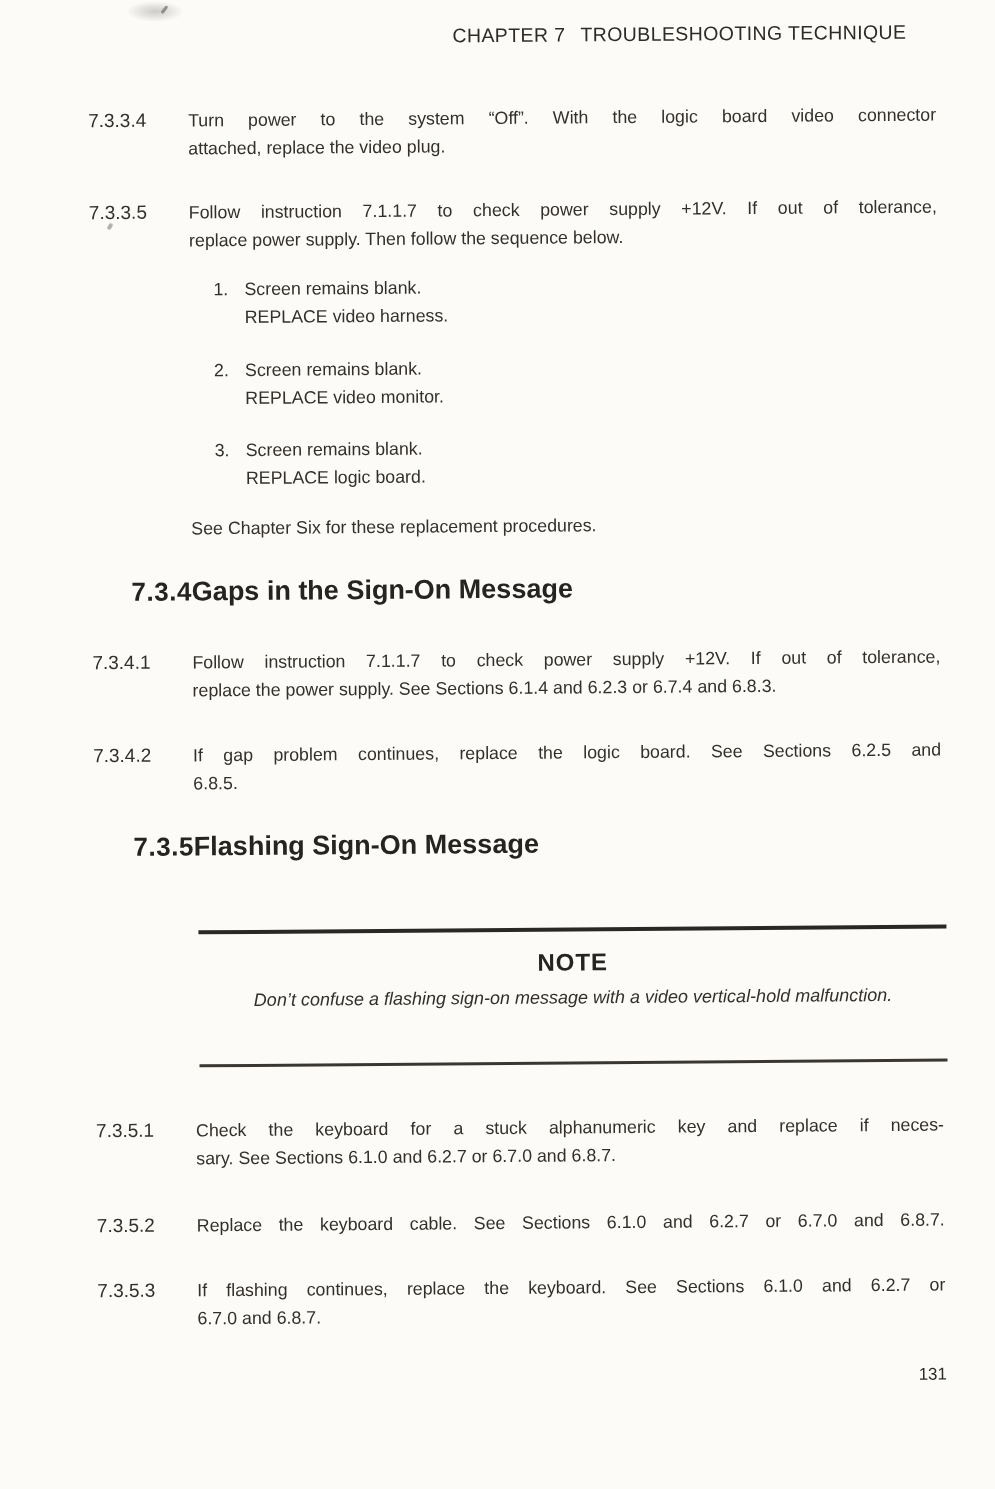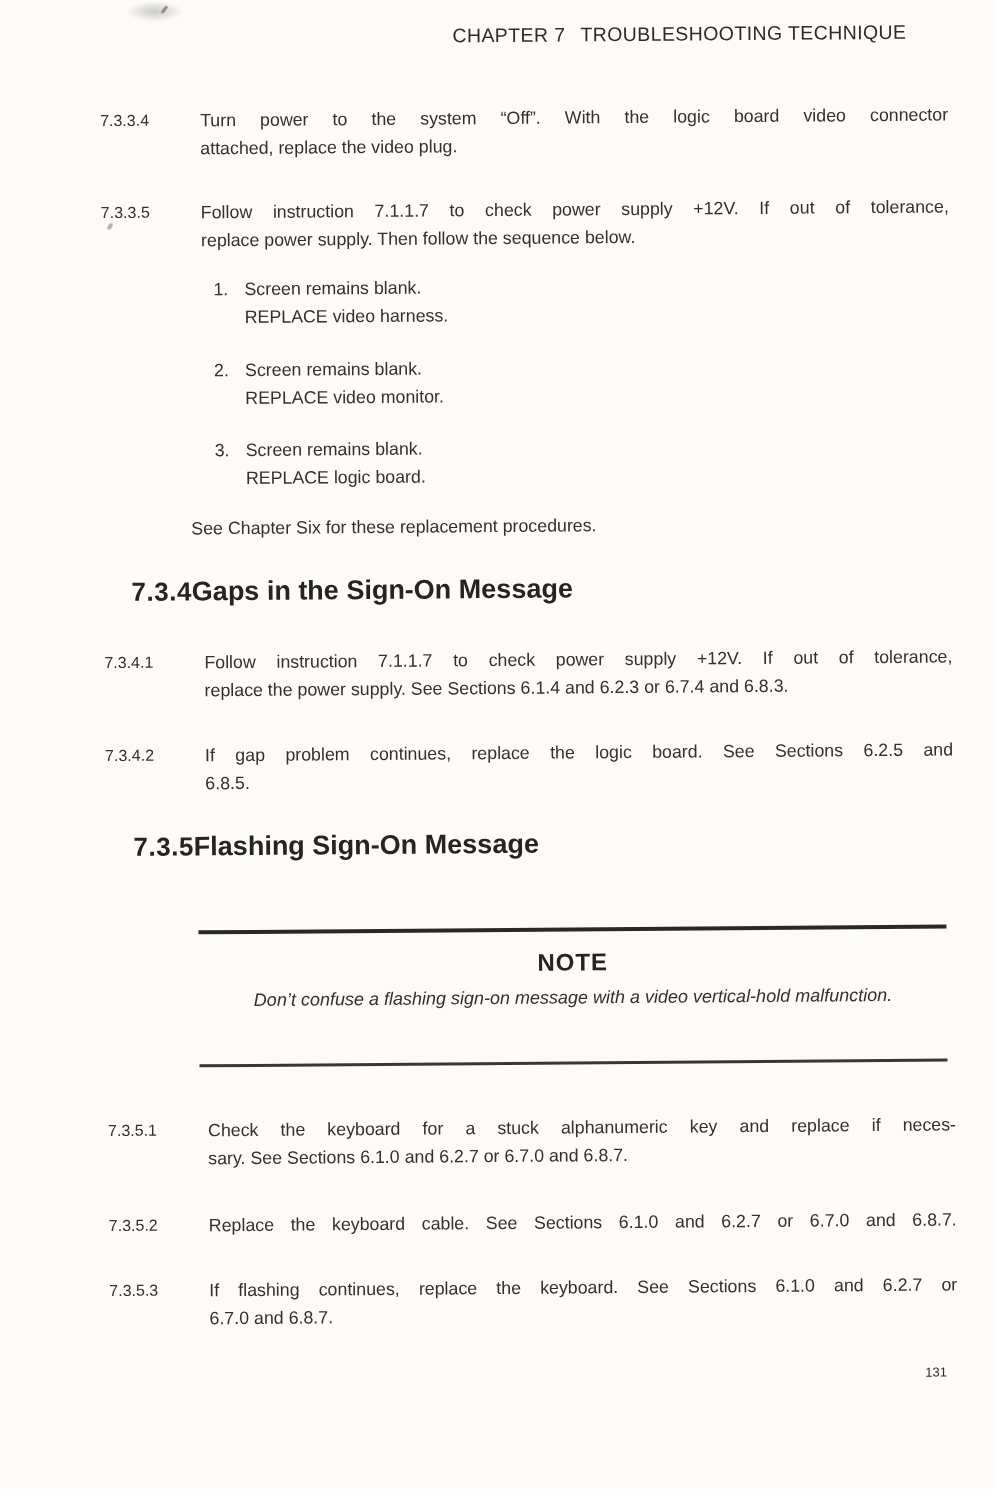--- a/index.html
+++ b/index.html
@@ -19,21 +19,21 @@
   }
   
   .header {
     position:absolute; top:24px; right:83px;
     font-size:19.5px; letter-spacing:0.4px;
     color:#2e2b27; white-space:nowrap;
   }
   .header .gap { display:inline-block; width:15px; }
   
   .sec { position:absolute; left:93px; width:848px; display:flex; }
-  .sec-num { flex:none; width:100px; font-size:16px; line-height:28px;margin-left:12px; }
+  .sec-num { flex:none; width:100px; font-size:19px; line-height:28px; }
   .sec-body { flex:none; width:748px; font-size:17.8px; line-height:28px; }
   .sec-body .line { text-align:justify; text-align-last:left; }
   .sec-body .line:not(.last) { text-align-last:justify; }
   .sec-body.flush .line.last { text-align-last:justify; }
   
   .li { position:absolute; left:217px; display:flex; font-size:17.8px; line-height:28px; }
   .li-num { flex:none; width:31px; }
   .plain .line { text-align:left; text-align-last:auto; }
   
   .h { position:absolute; left:98px; display:flex; font-weight:bold; color:#262420; }
@@ -46,21 +46,21 @@
   .note-title {
     position:absolute; left:197px; top:948px; width:748px;
     text-align:center; font-weight:bold; font-size:24px; line-height:30px;
     letter-spacing:1px; color:#262420;
   }
   .note-text {
     position:absolute; left:197px; top:984px; width:748px;
     text-align:center; font-style:italic; font-size:18px; line-height:28px;
   }
   .closing { position:absolute; left:193px; top:512px; font-size:17.8px; line-height:28px; }
-  .pageno { position:absolute; right:53px; top:1368px; font-size:13px; color:#2e2b27; }
+  .pageno { position:absolute; right:53px; top:1368px; font-size:17px; color:#2e2b27; }
   
   .smudge {
     position:absolute; left:126px; top:1px; width:58px; height:21px;
     background:radial-gradient(ellipse at 50% 50%, rgba(96,93,88,0.30), rgba(96,93,88,0.0) 70%);
     filter:blur(0.5px);
   }
   .smudge-tick {
     position:absolute; left:163px; top:5px; width:2.5px; height:9px;
     background:rgba(80,77,72,0.55); transform:rotate(38deg); border-radius:2px;
   }

